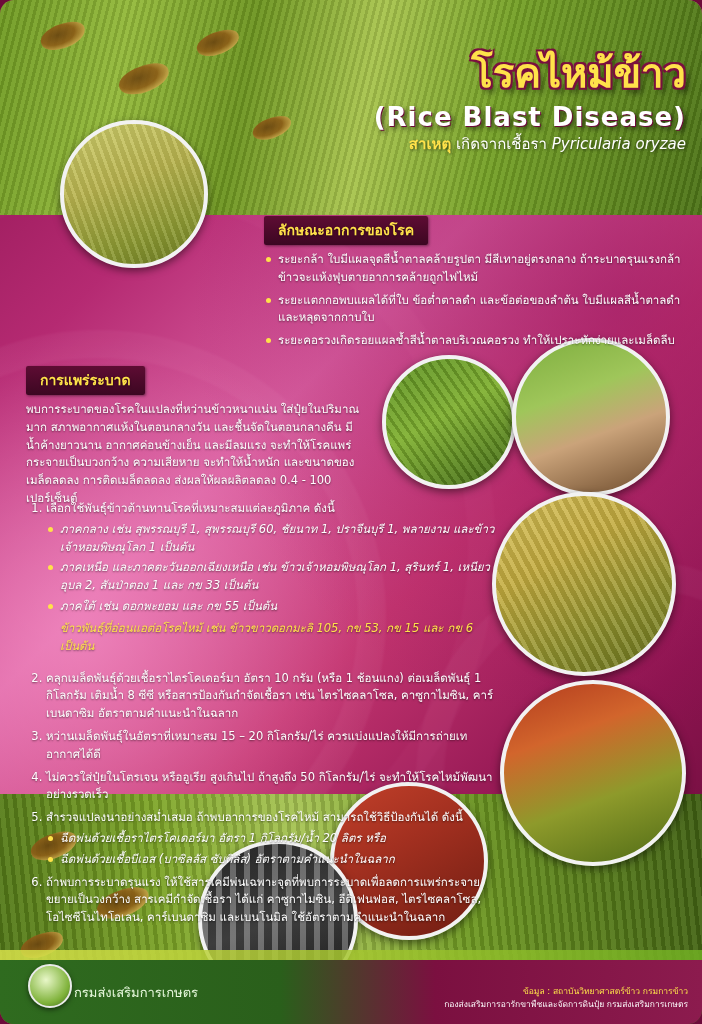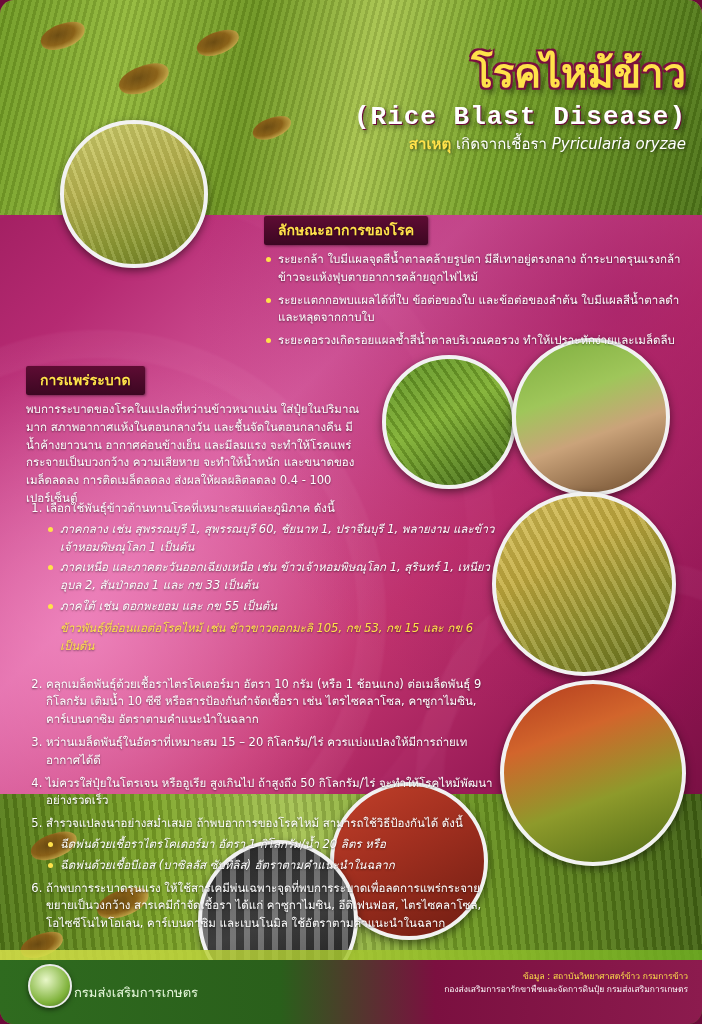--- a/index.html
+++ b/index.html
@@ -47,21 +47,20 @@
   
   .title-wrap{position:absolute;right:16px;top:52px;width:380px;text-align:right;}
   .title-main{
     font-size:40px;font-weight:bold;color:#ffe24a;line-height:1.05;
     text-shadow:-2px -2px 0 #7a0f3f, 2px -2px 0 #7a0f3f, -2px 2px 0 #7a0f3f, 2px 2px 0 #7a0f3f, 4px 5px 6px rgba(0,0,0,.55);
   }
   .title-sub{
     margin-top:8px;font-size:26px;font-weight:bold;color:#ffffff;
     text-shadow:1px 1px 0 #6d0b3a, 3px 3px 5px rgba(0,0,0,.55);
     letter-spacing:1px;
-    font-family:Liberation Mono, monospace;
   }
   .title-cause{font-size:15px;color:#ffffff;text-shadow:1px 1px 3px rgba(0,0,0,.6);}
   .title-cause .lbl{color:#ffe24a;font-weight:bold;}
   .title-cause .sci{font-style:italic;}
 
   
   .sec-head{
     display:inline-block;background:linear-gradient(180deg,#5e0c33,#3c0722);
     color:#ffe24a;font-size:14px;font-weight:bold;padding:3px 14px 4px 14px;
     border-radius:2px;box-shadow:1px 1px 3px rgba(0,0,0,.45);
@@ -71,21 +70,21 @@
 
   ul.dot{list-style:none;margin:6px 0 12px 0;padding:0;}
   ul.dot>li{position:relative;padding-left:14px;margin-bottom:5px;}
   ul.dot>li:before{content:"";position:absolute;left:2px;top:6px;width:5px;height:5px;border-radius:50%;background:#ffe24a;}
 
   ol.num{margin:6px 0 0 0;padding-left:20px;}
   ol.num>li{margin-bottom:5px;}
   ul.sub{list-style:none;margin:3px 0 3px 0;padding:0;}
   ul.sub>li{position:relative;padding-left:14px;margin-bottom:3px;font-style:italic;}
   ul.sub>li:before{content:"";position:absolute;left:2px;top:6px;width:5px;height:5px;border-radius:50%;background:#ffe24a;}
-  .note{color:#ffe24a;font-style:italic;font-size:11.5px;margin:4px 0 20px 14px;}
+  .note{color:#ffe24a;font-style:italic;font-size:11.5px;margin:4px 0 14px 14px;}
 
   
   .circ{position:absolute;border-radius:50%;border:4px solid #f2f2f2;
     box-shadow:0 3px 9px rgba(0,0,0,.5);overflow:hidden;}
   .c1{left:60px;top:120px;width:140px;height:140px;
     background:
       repeating-linear-gradient(70deg, rgba(255,255,255,.10) 0 3px, rgba(0,0,0,.08) 3px 8px),
       linear-gradient(160deg,#cfcf6d 0%,#b9b44f 40%,#8d9a33 75%,#6d7d22 100%);}
   .c2{left:382px;top:355px;width:126px;height:126px;
     background:
@@ -104,21 +103,21 @@
   .c7{left:198px;top:840px;width:152px;height:152px;
     background:
       repeating-linear-gradient(90deg, rgba(255,255,255,.25) 0 6px, rgba(0,0,0,.18) 6px 14px),
       linear-gradient(160deg,#2f2f2f 0%,#4a4a4a 50%,#1d1d1d 100%);}
 
   
   .logo{position:absolute;left:28px;bottom:16px;width:40px;height:40px;border-radius:50%;
     background:radial-gradient(circle at 40% 35%,#e8f7c8,#7fb23a 65%,#38621a 100%);
     border:2px solid #eaeaea;box-shadow:0 2px 5px rgba(0,0,0,.5);}
   .logo-text{position:absolute;left:74px;bottom:22px;color:#eafbe0;font-size:13px;line-height:1.3;}
-  .foot-right{position:absolute;right:14px;bottom:29px;text-align:right;color:#ffffff;font-size:8.5px;line-height:1.45;}
+  .foot-right{position:absolute;right:14px;bottom:14px;text-align:right;color:#ffffff;font-size:8.5px;line-height:1.45;}
   .foot-right .hl{color:#ffe24a;}
 </style>
 </head>
 <body>
 
 <div class="poster">
 
   <div class="swirl s1"></div>
   <div class="swirl s2"></div>
   <div class="swirl s3"></div>
@@ -152,42 +151,42 @@
   <div class="circ c3"></div>
   <div class="circ c4"></div>
   <div class="circ c5"></div>
   <div class="circ c6"></div>
   <div class="circ c7"></div>
 
   <div class="panel" style="left:264px;top:216px;width:418px;">
     <div class="sec-head">ลักษณะอาการของโรค</div>
     <ul class="dot">
       <li>ระยะกล้า ใบมีแผลจุดสีน้ำตาลคล้ายรูปตา มีสีเทาอยู่ตรงกลาง ถ้าระบาดรุนแรงกล้าข้าวจะแห้งฟุบตายอาการคล้ายถูกไฟไหม้</li>
-      <li>ระยะแตกกอพบแผลได้ที่ใบ ข้อต่อของใบ และข้อต่อของลำต้น ใบมีแผลสีน้ำตาลดำ และหลุดจากกาบใบ</li>
+      <li>ระยะแตกกอพบแผลได้ที่ใบ ข้อต่ำตาลดำ และข้อต่อของลำต้น ใบมีแผลสีน้ำตาลดำ และหลุดจากกาบใบ</li>
       <li>ระยะคอรวงเกิดรอยแผลช้ำสีน้ำตาลบริเวณคอรวง ทำให้เปราะหักง่ายและเมล็ดลีบ</li>
     </ul>
   </div>
 
   <div class="panel" style="left:26px;top:366px;width:350px;">
     <div class="sec-head">การแพร่ระบาด</div>
     <div class="txt" style="margin-top:6px;">พบการระบาดของโรคในแปลงที่หว่านข้าวหนาแน่น ใส่ปุ๋ยในปริมาณมาก สภาพอากาศแห้งในตอนกลางวัน และชื้นจัดในตอนกลางคืน มีน้ำค้างยาวนาน อากาศค่อนข้างเย็น และมีลมแรง จะทำให้โรคแพร่กระจายเป็นบวงกว้าง ความเสียหาย จะทำให้น้ำหนัก และขนาดของเมล็ดลดลง การติดเมล็ดลดลง ส่งผลให้ผลผลิตลดลง 0.4 - 100 เปอร์เซ็นต์</div>
   </div>
 
   <div class="panel" style="left:26px;top:494px;width:470px;">
     <ol class="num">
       <li>
         <span>เลือกใช้พันธุ์ข้าวต้านทานโรคที่เหมาะสมแต่ละภูมิภาค ดังนี้</span>
         <ul class="sub">
           <li>ภาคกลาง เช่น สุพรรณบุรี 1, สุพรรณบุรี 60, ชัยนาท 1, ปราจีนบุรี 1, พลายงาม และข้าวเจ้าหอมพิษณุโลก 1 เป็นต้น</li>
           <li>ภาคเหนือ และภาคตะวันออกเฉียงเหนือ เช่น ข้าวเจ้าหอมพิษณุโลก 1, สุรินทร์ 1, เหนียวอุบล 2, สันป่าตอง 1 และ กข 33 เป็นต้น</li>
           <li>ภาคใต้ เช่น ดอกพะยอม และ กข 55 เป็นต้น</li>
         </ul>
         <div class="note">ข้าวพันธุ์ที่อ่อนแอต่อโรคไหม้ เช่น ข้าวขาวดอกมะลิ 105, กข 53, กข 15 และ กข 6 เป็นต้น</div>
       </li>
-      <li>คลุกเมล็ดพันธุ์ด้วยเชื้อราไตรโคเดอร์มา อัตรา 10 กรัม (หรือ 1 ช้อนแกง) ต่อเมล็ดพันธุ์ 9 กิโลกรัม เติมน้ำ 10 ซีซี หรือสารป้องกันกำจัดเชื้อรา เช่น ไตรไซคลาโซล, คาซูกาไมซิน, คาร์เบนดาซิม อัตราตามคำแนะนำในฉลาก</li>
+      <li>คลุกเมล็ดพันธุ์ด้วยเชื้อราไตรโคเดอร์มา อัตรา 10 กรัม (หรือ 1 ช้อนแกง) ต่อเมล็ดพันธุ์ 1 กิโลกรัม เติมน้ำ 8 ซีซี หรือสารป้องกันกำจัดเชื้อรา เช่น ไตรไซคลาโซล, คาซูกาไมซิน, คาร์เบนดาซิม อัตราตามคำแนะนำในฉลาก</li>
       <li>หว่านเมล็ดพันธุ์ในอัตราที่เหมาะสม 15 – 20 กิโลกรัม/ไร่ ควรแบ่งแปลงให้มีการถ่ายเทอากาศได้ดี</li>
       <li>ไม่ควรใส่ปุ๋ยในโตรเจน หรืออูเรีย สูงเกินไป ถ้าสูงถึง 50 กิโลกรัม/ไร่ จะทำให้โรคไหม้พัฒนาอย่างรวดเร็ว</li>
       <li>
         <span>สำรวจแปลงนาอย่างสม่ำเสมอ ถ้าพบอาการของโรคไหม้ สามารถใช้วิธีป้องกันได้ ดังนี้</span>
         <ul class="sub">
           <li>ฉีดพ่นด้วยเชื้อราไตรโคเดอร์มา อัตรา 1 กิโลกรัม/น้ำ 20 ลิตร หรือ</li>
           <li>ฉีดพ่นด้วยเชื้อบีเอส (บาซิลลัส ซับทิลิส) อัตราตามคำแนะนำในฉลาก</li>
         </ul>
       </li>
       <li>ถ้าพบการระบาดรุนแรง ให้ใช้สารเคมีพ่นเฉพาะจุดที่พบการระบาดเพื่อลดการแพร่กระจาย ขยายเป็นวงกว้าง สารเคมีกำจัดเชื้อรา ได้แก่ คาซูกาไมซิน, อีดิเฟนฟอส, ไตรไซคลาโซล, โอไซซีโนไทโอเลน, คาร์เบนดาซิม และเบนโนมิล ใช้อัตราตามคำแนะนำในฉลาก</li>

